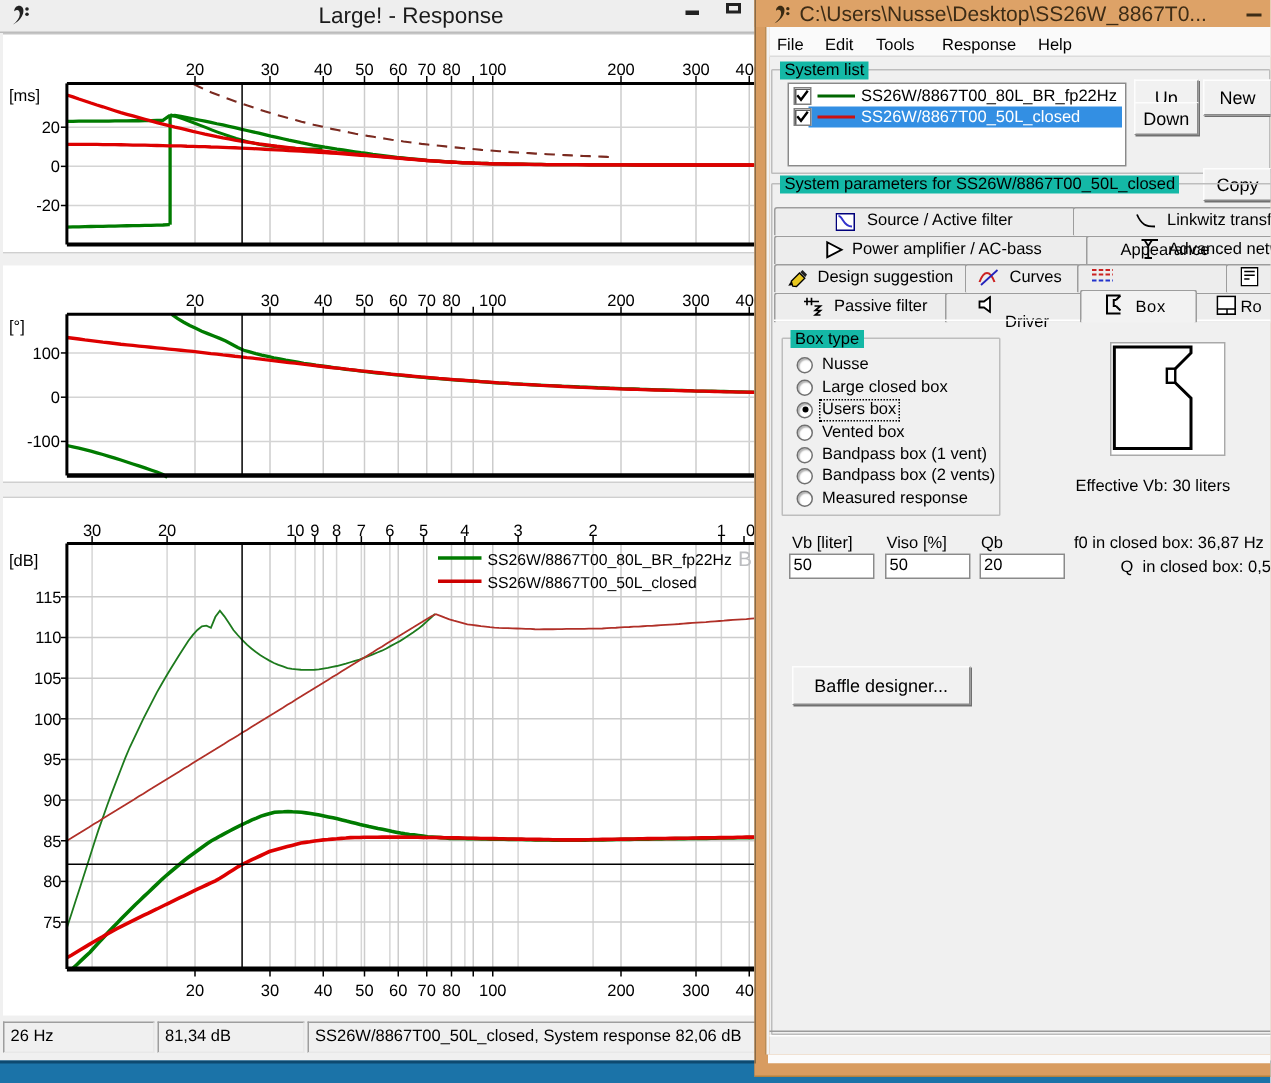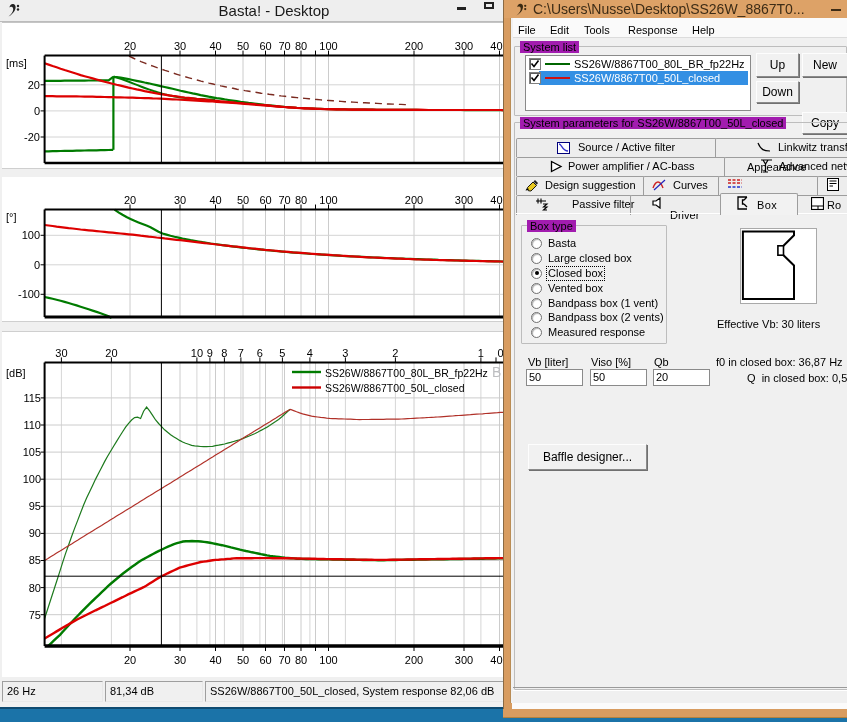--- a/index.html
+++ b/index.html
@@ -4,31 +4,31 @@
 html,body{margin:0;padding:0;}
 body{width:847px;height:722px;position:relative;overflow:hidden;
  font-family:"Liberation Sans",sans-serif;background:#f0f0f0;}
 .abs{position:absolute;}
 .txt{position:absolute;white-space:nowrap;color:#000;font-size:11px;line-height:13px;}
 .sunk{border:1px solid #8a8a8a;background:#fff;}
 .btn{position:absolute;background:#f1f1f1;border:1px solid;
  border-color:#fdfdfd #8a8a8a #8a8a8a #fdfdfd;box-shadow:1px 1px 0 #707070;
  font-size:12px;text-align:center;color:#000;}
 .gb{position:absolute;border:1px solid #bdbdbd;border-radius:1px;}
-.gb>span{position:absolute;top:-6px;left:5px;background:#a21caf;padding:0 3px;font-size:11px;line-height:12px;}
+.gb>span{position:absolute;top:-6px;left:5px;background:#14b8a6;padding:0 3px;font-size:11px;line-height:12px;}
 .tab{position:absolute;background:#ededed;border:1px solid #9d9d9d;border-bottom:none;
  border-radius:2px 2px 0 0;}
 .tl{position:absolute;font-size:11px;line-height:13px;white-space:nowrap;color:#000;}
 .radio{position:absolute;width:9px;height:9px;border-radius:50%;background:#fff;
  border:1px solid #707070;box-shadow:inset 1px 1px 1px rgba(0,0,0,.3);}
 </style></head>
 <body>
 <div class="abs" style="left:0;top:0;width:503px;height:722px;background:#f0f0f0;"></div>
 <div class="abs" style="left:0;top:0;width:503px;height:21px;background:#eeeeee;border-bottom:1px solid #bcbcbc;"></div>
-<div class="txt" style="left:0;top:4px;width:548px;text-align:center;font-size:15px;color:#1a1a1a;">Basta! - Desktop</div>
+<div class="txt" style="left:0;top:4px;width:548px;text-align:center;font-size:15px;color:#1a1a1a;">Large! - Response</div>
 <svg class="abs" style="left:7px;top:2px" width="14" height="16" viewBox="0 0 14 16">
     <path d="M2.5 5.5 C2.5 2.8 5 1.2 7 2.2 C9.2 3.3 9 6.5 7.5 9 C6.2 11.2 4 13.2 1.5 14.5 C4.5 12.2 6 10 6.2 7.5 C6.3 5.5 5.2 4.3 3.8 4.8 C2.9 5.1 2.5 5.5 2.5 5.5 Z" fill="#222"></path>
     <circle cx="11" cy="4" r="1.2" fill="#222"></circle>
     <circle cx="11" cy="7.5" r="1.2" fill="#222"></circle>
   </svg>
 <div class="abs" style="left:457px;top:7px;width:9px;height:3px;background:#222;"></div>
 <div class="abs" style="left:484px;top:2px;width:6px;height:3px;border:2px solid #222;"></div>
 <div class="abs" style="left:2px;top:22px;width:501px;height:145px;background:#fff;border-top:1px solid #c5c5c5;border-bottom:1px solid #cfcfcf;"></div>
 <div class="abs" style="left:2px;top:177px;width:501px;height:144px;background:#fff;border-bottom:1px solid #cfcfcf;"></div>
 <div class="abs" style="left:2px;top:331px;width:501px;height:345px;background:#fff;border-top:1px solid #cfcfcf;"></div>
@@ -295,21 +295,21 @@
 <div class="txt" style="left:574px;top:58px;">SS26W/8867T00_80L_BR_fp22Hz</div>
 <div class="abs" style="left:539px;top:71px;width:209px;height:14px;background:#338fe3;"></div>
 <div class="abs" style="left:529px;top:72px;width:10px;height:10px;background:#fff;border:1px solid #808080;box-shadow:inset 1px 1px 0 #5e5e5e;"></div>
 <svg class="abs" style="left:529px;top:72px" width="12" height="12" viewBox="0 0 12 12">
     <path d="M2.5 5.5 L5 8.5 L9.5 2.5" fill="none" stroke="#000" stroke-width="1.6"></path>
   </svg>
 <div class="abs" style="left:545px;top:77px;width:25px;height:2px;background:#cc1111;"></div>
 <div class="txt" style="left:574px;top:72px;color:#fff;">SS26W/8867T00_50L_closed</div>
 <div class="btn" style="left:756px;top:53px;width:41px;height:22px;line-height:22px;">Up</div>
 <div class="btn" style="left:802px;top:53px;width:44px;height:22px;line-height:22px;">New</div>
-<div class="btn" style="left:756px;top:81px;width:41px;height:20px;line-height:20px;">Down</div>
+<div class="btn" style="left:756px;top:68px;width:41px;height:20px;line-height:20px;">Down</div>
 <div class="btn" style="left:802px;top:81px;width:44px;height:20px;line-height:20px;margin-top:31px;">Copy</div>
 <div class="gb" style="left:514px;top:122px;width:340px;height:566px;">
     <span>System parameters for SS26W/8867T00_50L_closed</span>
   </div>
 <div class="tab" style="left:516px;top:138px;width:199px;height:18px;background:#ededed;"></div>
 <div class="tab" style="left:715px;top:138px;width:137px;height:18px;background:#ededed;"></div>
 <div class="tab" style="left:516px;top:157px;width:208px;height:18px;background:#ededed;"></div>
 <div class="tab" style="left:724px;top:157px;width:128px;height:18px;background:#ededed;"></div>
 <div class="tab" style="left:516px;top:176px;width:127px;height:18px;background:#ededed;"></div>
 <div class="tab" style="left:643px;top:176px;width:75px;height:18px;background:#ededed;"></div>
@@ -353,46 +353,46 @@
   </svg>
 <div class="tl" style="left:747px;top:161px;text-align:right;">Appearance</div>
 <svg class="abs" style="left:827px;top:178px" width="12" height="13" viewBox="0 0 12 13">
     <rect x="0.5" y="0.5" width="11" height="12" fill="#fff" stroke="#000"></rect>
     <path d="M2.5 3 H9.5 M2.5 5.5 H9.5 M2.5 8 H6" stroke="#000" stroke-width="1"></path>
   </svg>
 <svg class="abs" style="left:534px;top:197px" width="15" height="14" viewBox="0 0 15 14">
     <path d="M2 4 H12 M4 1.5 V6.5 M7 1.5 V6.5" stroke="#000" stroke-width="1.1" fill="none"></path>
     <path d="M9 7 L13 7 L9.5 10 L13 10 L9.5 13 L13 13" stroke="#000" stroke-width="1.1" fill="none"></path>
   </svg>
-<div class="tl" style="left:556px;top:198px;margin-left:16px;">Passive filter</div>
+<div class="tl" style="left:556px;top:198px;">Passive filter</div>
 <svg class="abs" style="left:652px;top:197px" width="11" height="12" viewBox="0 0 11 12">
     <path d="M1 4 H4 L8 1 V11 L4 8 H1 Z" fill="#fff" stroke="#000" stroke-width="1.2"></path>
   </svg>
 <div class="tl" style="left:670px;top:198px;margin-top:11px;">Driver</div>
 <svg class="abs" style="left:737px;top:196px;z-index:4" width="11" height="14" viewBox="0 0 11 14">
     <path d="M10 1 H1 V13 H10 M10 1 L7 4 M7 4 H5.5 V8 H7 M7 8 L10 11" fill="none" stroke="#000" stroke-width="1.3"></path>
   </svg>
 <div class="tl" style="left:757px;top:199px;z-index:4;letter-spacing:0.4px;">Box</div>
 <svg class="abs" style="left:811px;top:197px" width="13" height="13" viewBox="0 0 13 13">
     <rect x="0.5" y="0.5" width="12" height="12" fill="#fff" stroke="#000" stroke-width="1.2"></rect>
     <path d="M0.5 9 H12.5 M7 9 V12.5" stroke="#000" stroke-width="1"></path>
   </svg>
 <div class="tl" style="left:827px;top:199px;">Ro</div>
 <div class="abs" style="left:516px;top:213px;width:331px;height:1px;background:#ffffff;z-index:2;"></div>
 <div class="abs" style="left:721px;top:213px;width:74px;height:2px;background:#f2f2f2;z-index:3;"></div>
 <div class="gb" style="left:521px;top:225px;width:144px;height:117px;">
     <span>Box type</span>
   </div>
 <div class="radio" style="left:531px;top:238px;"></div>
-<div class="txt" style="left:548px;top:237px;">Basta</div>
+<div class="txt" style="left:548px;top:237px;">Nusse</div>
 <div class="radio" style="left:531px;top:252.5px;"></div>
 <div class="txt" style="left:548px;top:251.5px;">Large closed box</div>
 <div class="radio" style="left:531px;top:267.5px;"></div>
 <div class="abs" style="left:534.5px;top:271.0px;width:4px;height:4px;border-radius:50%;background:#000;"></div>
-<div class="txt" style="left:546px;top:265.5px;border:1px dotted #000;padding:0 1px;">Closed box</div>
+<div class="txt" style="left:546px;top:265.5px;border:1px dotted #000;padding:0 1px;">Users box</div>
 <div class="radio" style="left:531px;top:282.5px;"></div>
 <div class="txt" style="left:548px;top:281.5px;">Vented box</div>
 <div class="radio" style="left:531px;top:297.5px;"></div>
 <div class="txt" style="left:548px;top:296.5px;">Bandpass box (1 vent)</div>
 <div class="radio" style="left:531px;top:311.5px;"></div>
 <div class="txt" style="left:548px;top:310.5px;">Bandpass box (2 vents)</div>
 <div class="radio" style="left:531px;top:326.5px;"></div>
 <div class="txt" style="left:548px;top:325.5px;">Measured response</div>
 <div class="abs" style="left:740px;top:228px;width:75px;height:74px;background:#fff;border:1px solid #a9a9a9;"></div>
 <svg class="abs" style="left:740px;top:228px" width="76" height="75" viewBox="0 0 76 75">

